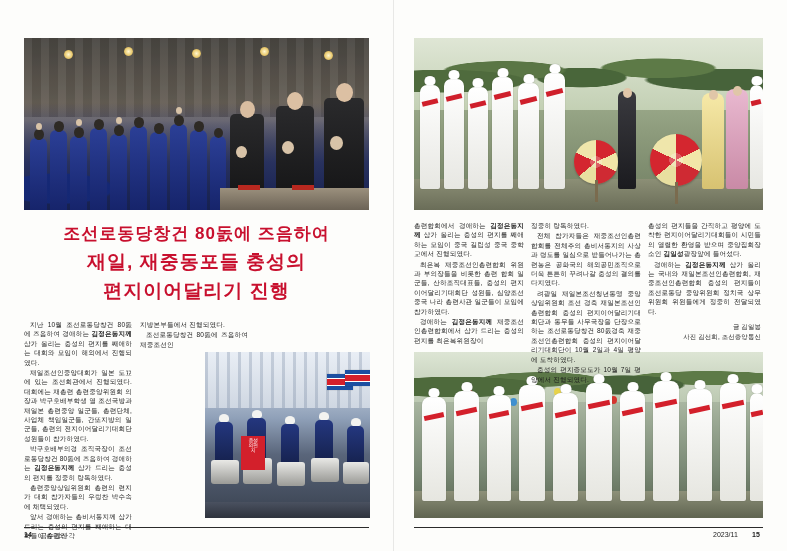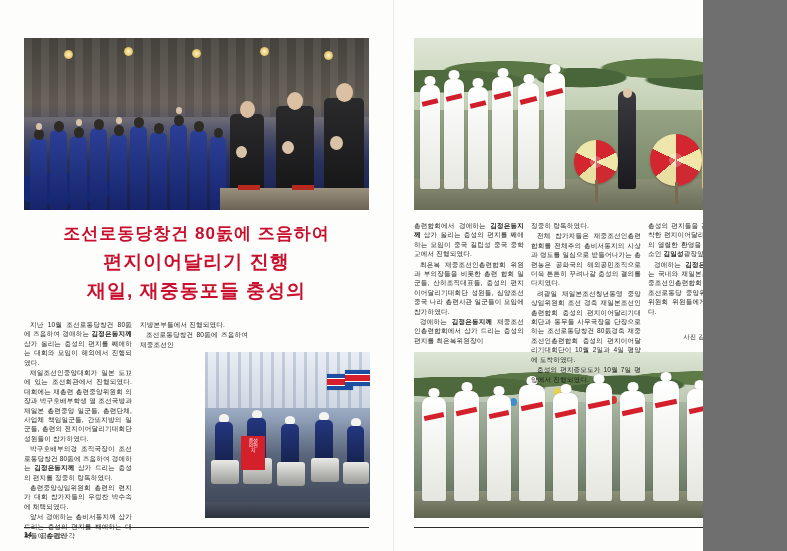--- a/index.html
+++ b/index.html
@@ -2,21 +2,21 @@
 <html><head>
 <meta charset="utf-8">
 <style>
   html, body {
     margin: 0;
     padding: 0;
     background: #6f6f6f;
   }
   .page {
     position: relative;
-    width: 703px;
+    width: 787px;
     height: 551px;
     background: #ffffff;
     overflow: hidden;
     font-family: "Liberation Sans", sans-serif;
   }
   .spread {
     position: absolute;
     left: 0; top: 0;
     width: 787px; height: 551px;
     background: #fdfdfb;
@@ -369,22 +369,22 @@
     <div class="bluehead" style="left:319px; bottom:114px; width:9px;height:10px; background:#e0c6a8;"></div>
 
     <div class="whitefig" style="left:336px; width:13px; height:104px;">
         <span class="cap"></span>
         <span class="sash"></span>
       </div>
   </div>
 
   <div id="headline">
     <div class="h1">조선로동당창건 80돐에 즈음하여</div>
+    <div class="h2">재일, 재중동포들  충성의</div>
     <div class="h2">편지이어달리기  진행</div>
-    <div class="h2">재일, 재중동포들  충성의</div>
 
   </div>
 
   <div class="col" id="col-l1">
     <p>지난 10월 조선로동당창건 80돐에 즈음하여 경애하는 <b>김정은동지께</b> 삼가 올리는 충성의 편지를 째애하는 대회와 모임이 해외에서 진행되였다.</p>
     <p>재일조선인중앙대회가 일본 도꾜에 있는 조선회관에서 진행되였다. 대회에는 재총련 총련중앙위원회 의장과 박구호배부학생 열 조선국방과 재일본 총련중앙 일군들, 총련단체, 사업체 책임일군들, 간또지방의 일군들, 총련의 전지이어달리기대회단 성원들이 참가하였다.</p>
     <p>박구호배부의경 조직국장이 조선로동당창건 80돐에 즈음하여 경애하는 <b>김정은동지께</b> 삼가 드리는 충성의 편지를 정중히 랑독하였다.</p>
     <p>총련중앙상임위원회 총련의 련지가 대회 참가자들의 우렁찬 박수속에 채택되였다.</p>
     <p>앞서 경애하는 총비서동지께 삼가 드리는 충성의 편지를 째애하는 대회들이 총련의 각</p>
   </div>

